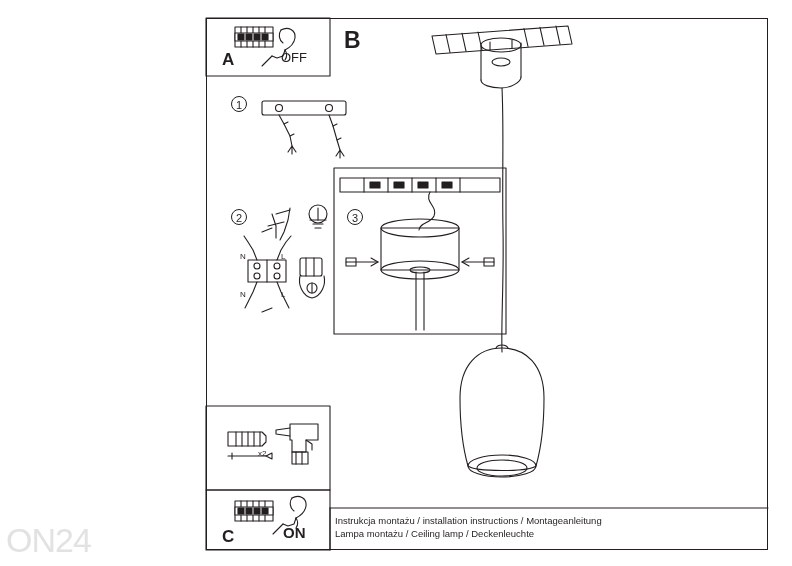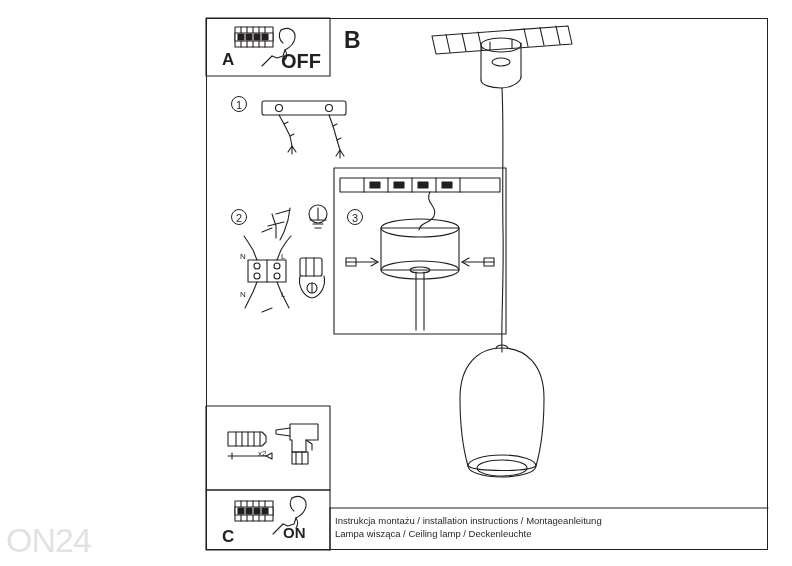--- a/index.html
+++ b/index.html
@@ -51,21 +51,21 @@
   }
   .lbl {
     position: absolute;
     font-family: "Liberation Sans", sans-serif;
     color: #231f20;
     white-space: nowrap;
   }
   .lbl-A { left: 222px; top: 50px; font-size: 17px; font-weight: 700; }
   .lbl-B { left: 344px; top: 27px; font-size: 23px; font-weight: 700; }
   .lbl-C { left: 222px; top: 527px; font-size: 17px; font-weight: 700; }
-  .lbl-OFF { left: 281px; top: 50px; font-size: 20px; font-weight: 700; }
+  .lbl-OFF { left: 281px; top: 50px; font-size: 13px; font-weight: 400; }
   .lbl-ON { left: 283px; top: 524px; font-size: 15px; font-weight: 700; text-align: center; }
   .lbl-x2 { left: 258px; top: 449px; font-size: 8px; text-align: right; }
   .lbl-N1 { left: 240px; top: 252px; font-size: 8px; }
   .lbl-L1 { left: 281px; top: 252px; font-size: 8px; }
   .lbl-N2 { left: 240px; top: 290px; font-size: 8px; }
   .lbl-L2 { left: 281px; top: 290px; font-size: 8px; }
   .num {
     position: absolute;
     font-family: "Liberation Sans", sans-serif;
     font-size: 11px;
@@ -295,15 +295,15 @@
   <div class="lbl lbl-N1">N</div>
   <div class="lbl lbl-L1">L</div>
   <div class="lbl lbl-N2">N</div>
   <div class="lbl lbl-L2">L</div>
 
   <div class="num num-1">1</div>
   <div class="num num-2">2</div>
   <div class="num num-3">3</div>
 
   <div class="cap cap-1">Instrukcja montażu / installation instructions / Montageanleitung</div>
-  <div class="cap cap-2">Lampa wisząca / Ceiling lamp / Deckenleuchte</div>
+  <div class="cap cap-2">Lampa montażu / Ceiling lamp / Deckenleuchte</div>
 
 </div>
 
 </body></html>

